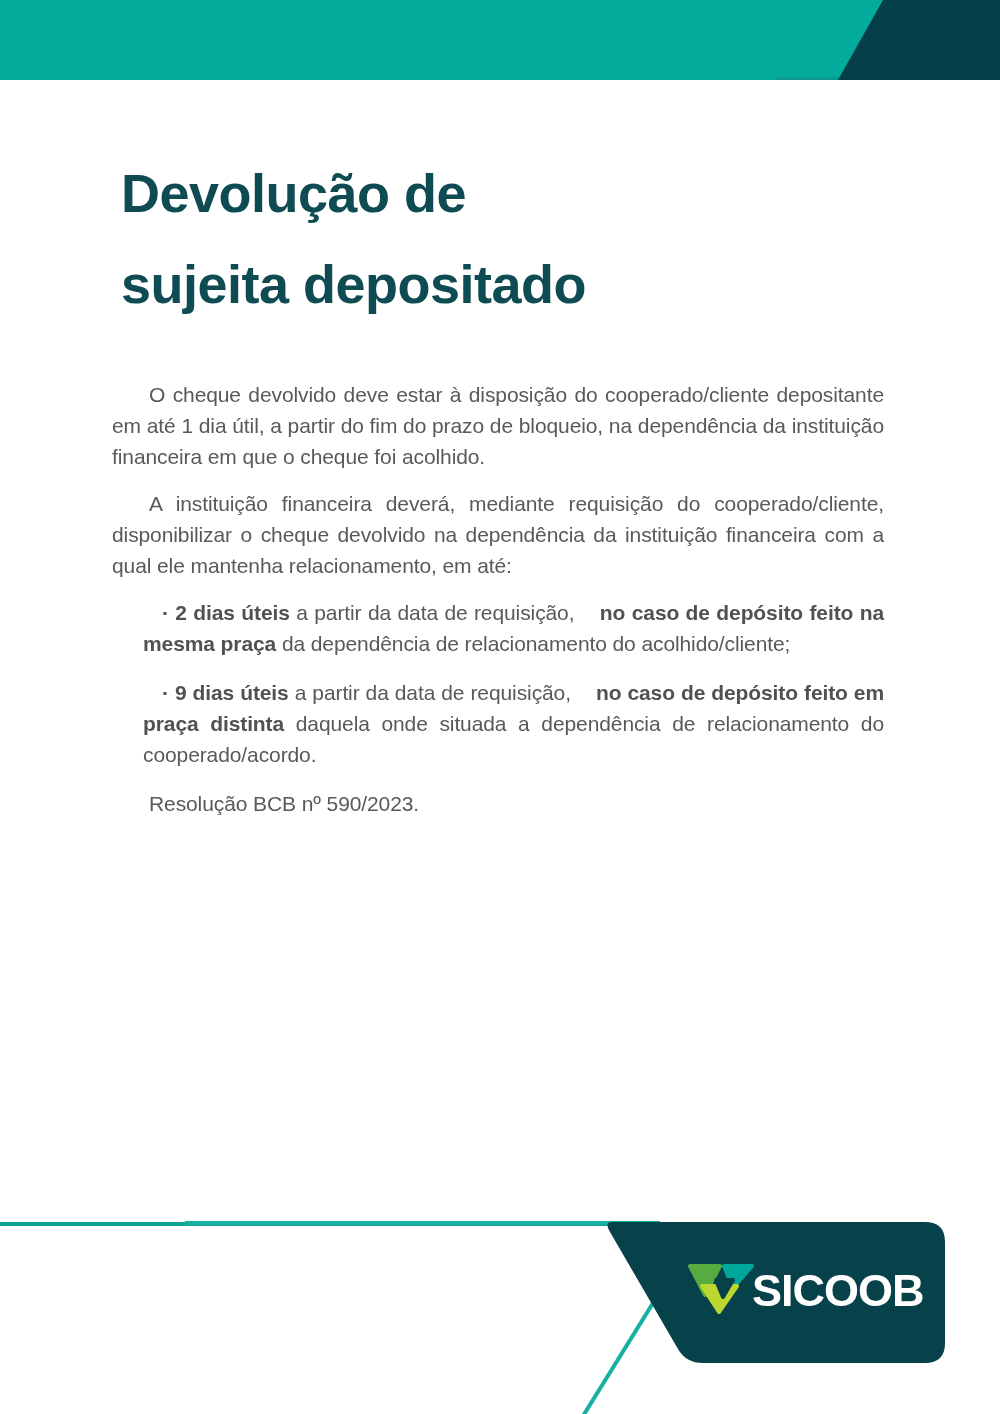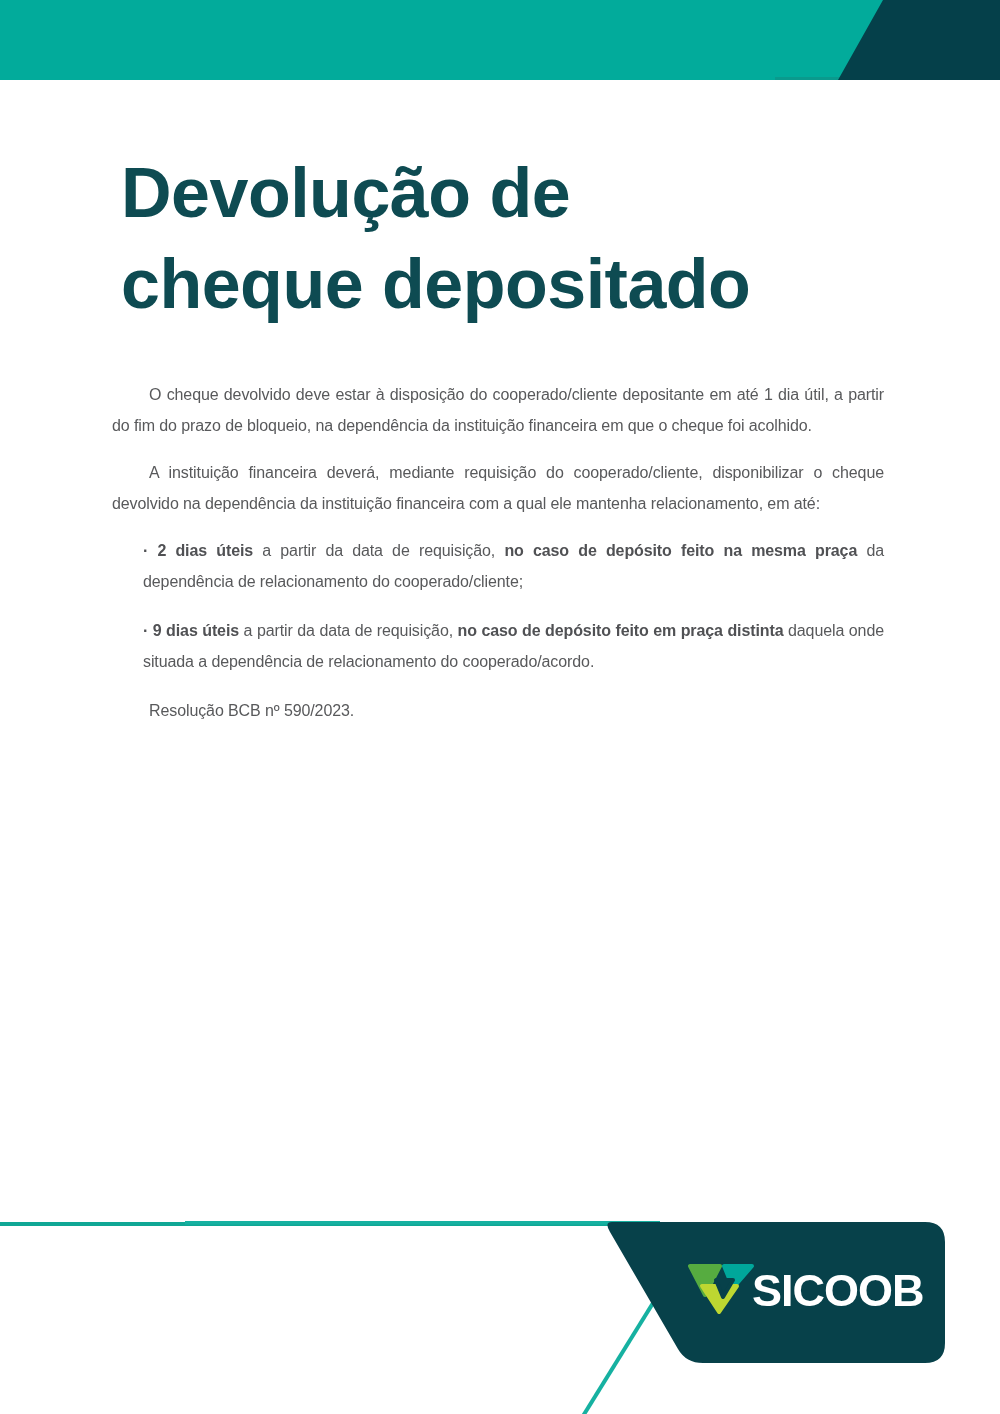--- a/index.html
+++ b/index.html
@@ -6,61 +6,61 @@
   body{
     width:1000px;height:1414px;position:relative;background:#ffffff;
     font-family:"Liberation Sans", sans-serif;overflow:hidden;
   }
   .page{position:absolute;inset:0;}
   
   .band-top{position:absolute;left:0;top:0;width:1000px;height:80px;}
   
   h1.title{
     position:absolute;left:121px;top:148px;margin:0;
-    font-size:70px;line-height:91px;font-weight:bold;
+    font-size:54px;line-height:91px;font-weight:bold;
     color:#0e4b52;letter-spacing:-0.5px;
   }
   h1.title span{display:block;}
   
   .content{
     position:absolute;left:112px;top:379px;width:772px;
-    font-size:16px;line-height:31px;color:#58595b;
+    font-size:21px;line-height:31px;color:#58595b;
     text-align:justify;letter-spacing:-0.1px;
   }
   .content p{margin:0 0 16px 0;}
   .content p.indent{text-indent:37px;}
   .content p.bullet{padding-left:31px;margin-bottom:18px;}
-  .content .b{font-weight:bold;color:#505154;}
+  .content .b{font-weight:bold;color:#505154;margin-left:19px;}
   
   .footer-art{position:absolute;left:0;top:1218px;width:1000px;height:196px;}
   .logo-wordmark{
     font-family:"Liberation Sans", sans-serif;font-weight:bold;
     letter-spacing:-1px;
   }
 </style>
 </head>
 <body>
 
 <div class="page">
 
   <svg class="band-top" viewBox="0 0 1000 80" xmlns="http://www.w3.org/2000/svg" aria-hidden="true">
     <rect x="0" y="0" width="1000" height="80" fill="#02ab9b"></rect>
     <rect x="775" y="77" width="65" height="3" fill="#0a9a8d"></rect>
     <polygon points="883,0 1000,0 1000,80 838,80" fill="#05404a"></polygon>
   </svg>
 
   <h1 class="title">
     <span>Devolução de</span>
-    <span>cheque depositado</span>
+    <span>sujeita depositado</span>
   </h1>
 
   <div class="content">
     <p class="indent"><span>O cheque devolvido deve estar à disposição do cooperado/cliente depositante em até 1 dia útil, a partir do fim do prazo de bloqueio, na dependência da instituição financeira em que o cheque foi acolhido.</span></p>
     <p class="indent"><span>A instituição financeira deverá, mediante requisição do cooperado/cliente, disponibilizar o cheque devolvido na dependência da instituição financeira com a qual ele mantenha relacionamento, em até:</span></p>
-    <p class="bullet"><span class="b">· 2 dias úteis</span><span> a partir da data de requisição, </span><span class="b">no caso de depósito feito na mesma praça</span><span> da dependência de relacionamento do cooperado/cliente;</span></p>
+    <p class="bullet"><span class="b">· 2 dias úteis</span><span> a partir da data de requisição, </span><span class="b">no caso de depósito feito na mesma praça</span><span> da dependência de relacionamento do acolhido/cliente;</span></p>
     <p class="bullet"><span class="b">· 9 dias úteis</span><span> a partir da data de requisição, </span><span class="b">no caso de depósito feito em praça distinta</span><span> daquela onde situada a dependência de relacionamento do cooperado/acordo.</span></p>
     <p class="indent"><span>Resolução BCB nº 590/2023.</span></p>
   </div>
 
   <svg class="footer-art" viewBox="0 1218 1000 196" xmlns="http://www.w3.org/2000/svg" aria-hidden="true">
 
     <rect x="0" y="1222" width="660" height="4" fill="#10a795"></rect>
     <rect x="185" y="1221" width="475" height="3.5" fill="#16b1a1"></rect>
 
     <line x1="702" y1="1224" x2="583" y2="1416" stroke-width="4" stroke="#16b1a1"></line>

